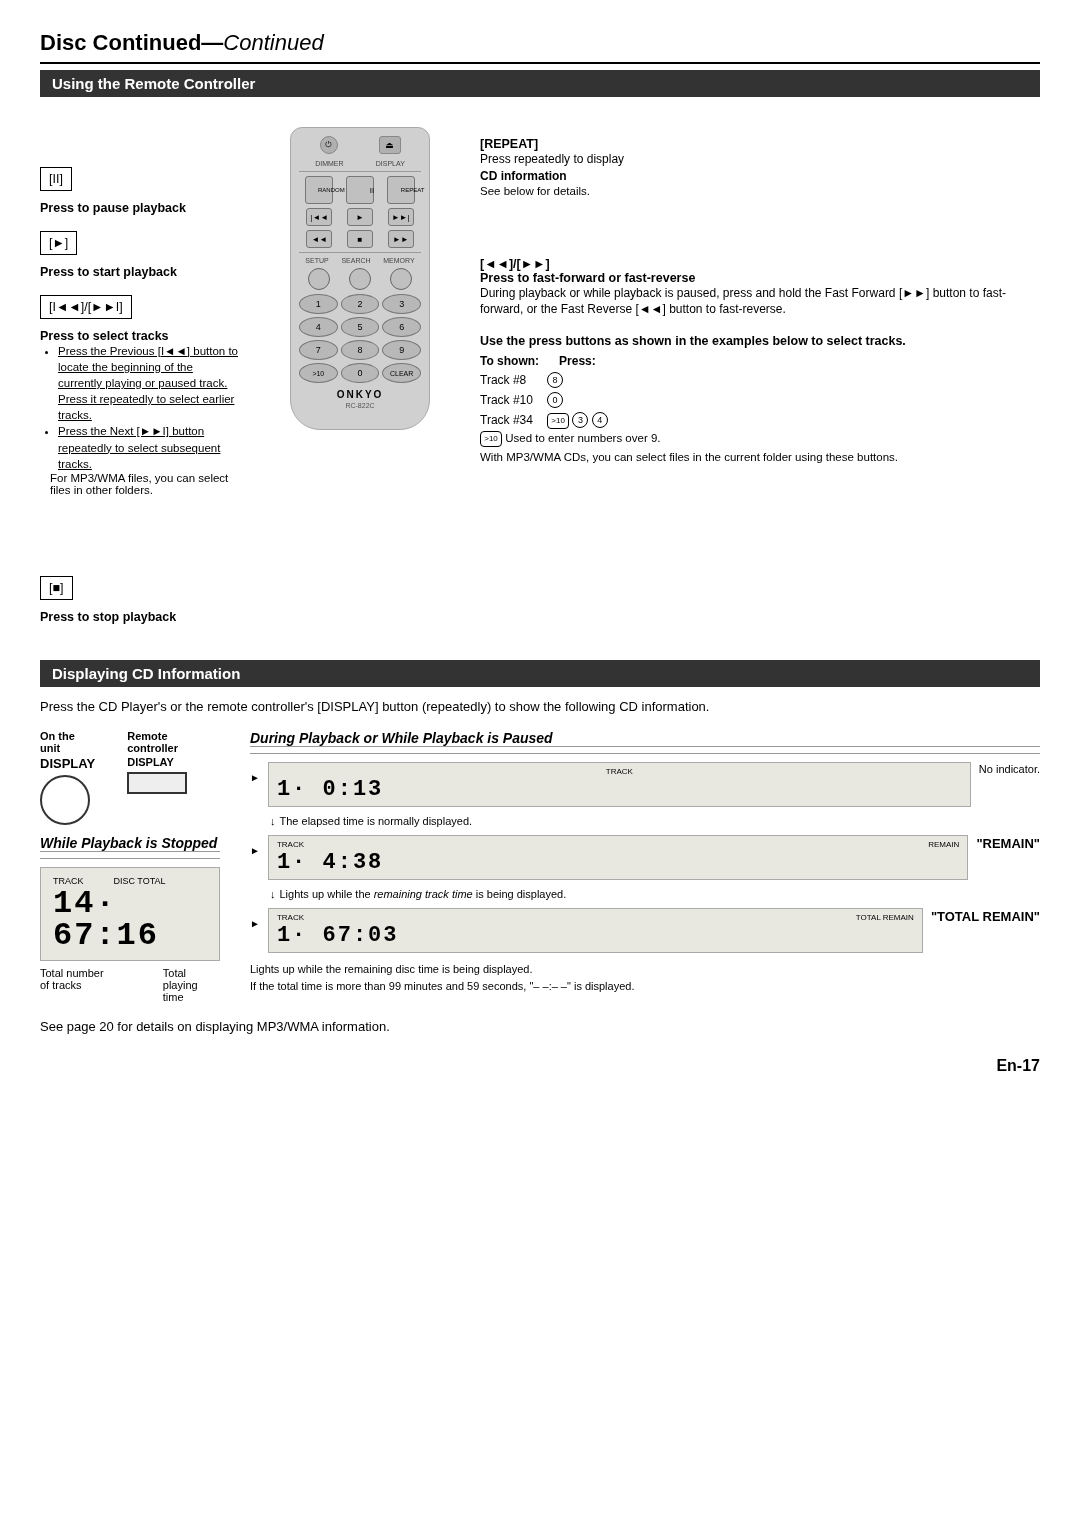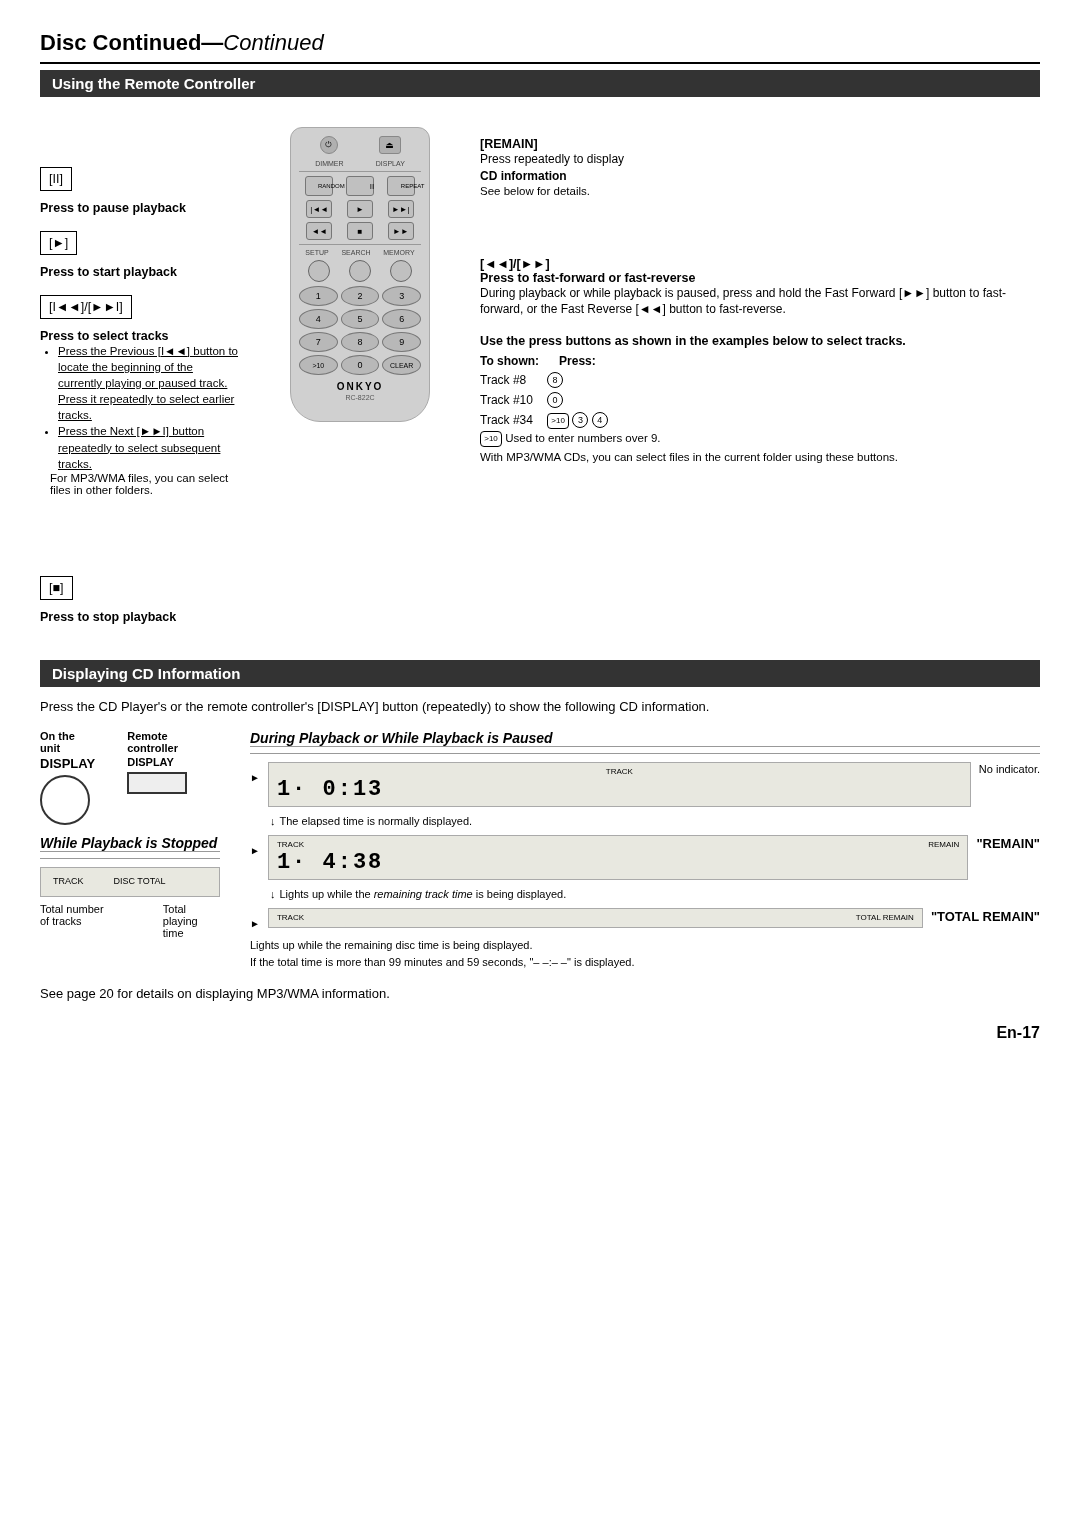--- a/index.html
+++ b/index.html
@@ -131,21 +131,21 @@
       margin-bottom: 4px;
     }
 
     .remote-btn-row {
       display: flex;
       justify-content: space-around;
       margin-bottom: 4px;
     }
 
     .remote-btn-sm {
-      width: 28px; height: 20px;
+      width: 28px; height: 28px;
       border: 1px solid #777;
       background: #c0c0c0;
       border-radius: 3px;
       display: flex; align-items: center; justify-content: center;
       font-size: 8px;
       padding-left: 24px;
     }
 
     .remote-btn-transport {
       width: 26px; height: 18px;
@@ -528,21 +528,21 @@
       </div>
 
       <div class="remote-brand">ONKYO</div>
       <div class="remote-model">RC-822C</div>
     </div>
   </div>
 
   <div class="right-labels">
 
     <div class="right-label-group">
-      <div class="right-label-title">[REMAIN]</div>
+      <div class="right-label-title">[REPEAT]</div>
       <div class="right-label-desc">Press repeatedly to display</div>
       <div class="right-label-desc" style="font-weight:bold;">CD information</div>
       <div class="right-label-sub">See below for details.</div>
     </div>
 
     <div class="right-label-group" style="margin-top: 60px;">
       <div class="right-label-title">[◄◄]/[►►]</div>
       <div class="right-label-title">Press to fast-forward or fast-reverse</div>
       <div class="right-label-desc">During playback or while playback is paused, press and hold the Fast Forward [►►] button to fast-forward, or the Fast Reverse [◄◄] button to fast-reverse.</div>
     </div>
@@ -612,20 +612,21 @@
       </div>
 
       <div>
         <div class="sub-section-title">While Playback is Stopped</div>
         <div class="horizontal-line"></div>
         <div class="lcd-display">
           <div class="lcd-labels">
             <span>TRACK</span>
             <span>DISC TOTAL</span>
           </div>
+          <div class="lcd-number">14·  67:16</div>
         </div>
         <div style="display:flex; font-size:11px; gap:20px;">
           <div>
             <span>Total number of tracks</span>
           </div>
           <div style="margin-left:30px;">
             <span>Total playing time</span>
           </div>
         </div>
       </div>
@@ -678,20 +679,21 @@
         </div>
 
         <div class="playback-row">
           <div class="play-arrow">►</div>
           <div class="lcd-sm">
             <div class="lcd-sm-labels">
               <span>TRACK</span>
               <span></span>
               <span>TOTAL REMAIN</span>
             </div>
+            <div class="lcd-sm-number">1·  67:03</div>
           </div>
           <div class="annotation-col">
             <span class="remain-label">"TOTAL REMAIN"</span>
           </div>
         </div>
 
       </div>
 
       <div style="font-size:11px; margin-top:8px; line-height:1.5;">
         <div>Lights up while the remaining disc time is being displayed.</div>

